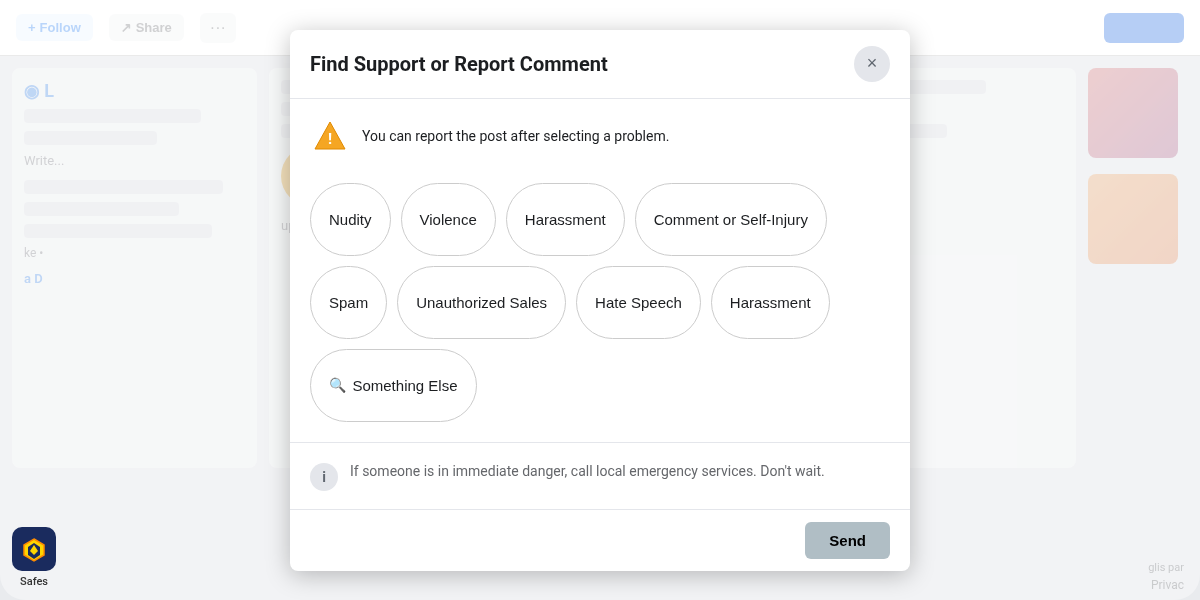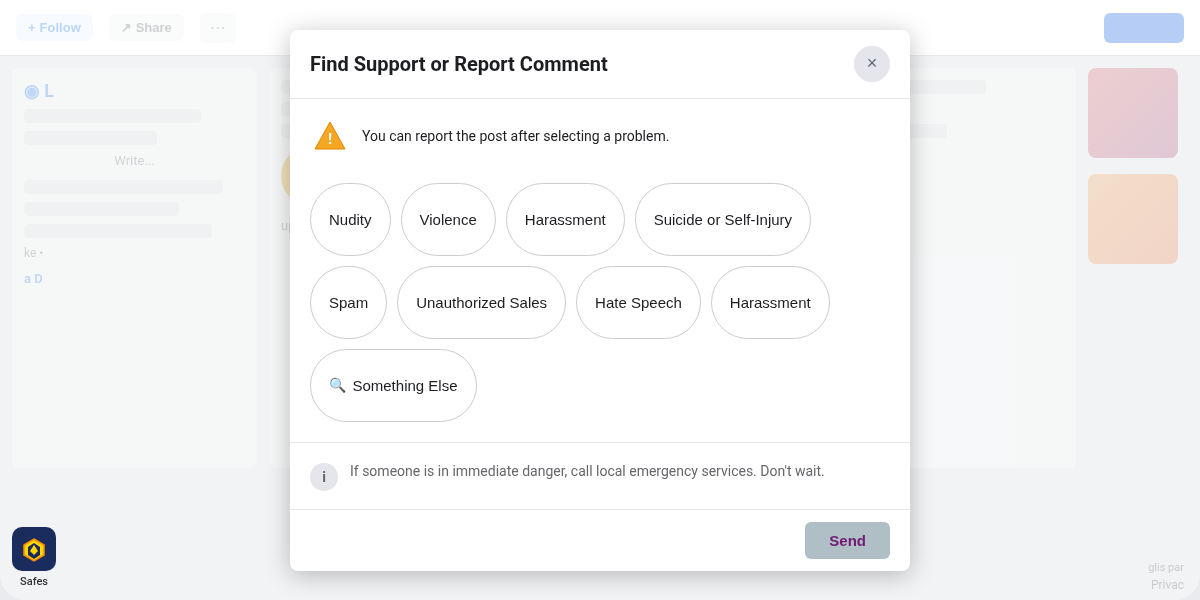--- a/index.html
+++ b/index.html
@@ -188,21 +188,21 @@
 
     .modal-action-bar {
       border-top: 1px solid #e4e6eb;
       padding: 12px 20px;
       display: flex;
       justify-content: flex-end;
     }
 
     .send-btn {
       background: #b0bec5;
-      color: #701a75;
+      color: #000000;
       border: none;
       border-radius: 6px;
       padding: 10px 24px;
       font-size: 15px;
       font-weight: 600;
       cursor: pointer;
     }
 
     
     .safes-badge {
@@ -303,21 +303,21 @@
     </div>
     <div style="margin-left:auto;width:80px;height:30px;background:#3578e5;border-radius:6px;opacity:0.6;"></div>
   </div>
 
   <div style="display:flex;gap:12px;padding:12px;opacity:0.4;">
 
     <div style="width:245px;min-height:400px;background:#fff;border-radius:8px;padding:12px;overflow:hidden;">
       <div style="font-size:18px;font-weight:bold;color:#1877f2;margin-bottom:8px;">◉ L</div>
       <div class="bg-text-line" style="width:80%;"></div>
       <div class="bg-text-line" style="width:60%;"></div>
-      <div style="margin-top:8px;font-size:13px;color:#65676b;text-align:center;">Write...</div>
+      <div style="margin-top:8px;font-size:13px;color:#65676b;">Write...</div>
       <div class="bg-text-line" style="width:90%;margin-top:12px;"></div>
       <div class="bg-text-line" style="width:70%;"></div>
       <div class="bg-text-line" style="width:85%;"></div>
       <div style="font-size:12px;color:#65676b;">ke •</div>
       <div style="margin-top:8px;">
         <span style="color:#1877f2;font-size:13px;font-weight:600;">a D</span>
       </div>
     </div>
 
     <div style="flex:1;background:#fff;border-radius:8px;min-height:400px;padding:12px;overflow:hidden;">
@@ -376,21 +376,21 @@
 
       <button class="option-btn">
         <span>Violence</span>
       </button>
 
       <button class="option-btn">
         <span>Harassment</span>
       </button>
 
       <button class="option-btn">
-        <span>Suicide or Self-Injury</span>
+        <span>Comment or Self-Injury</span>
       </button>
 
       <button class="option-btn">
         <span>Spam</span>
       </button>
 
       <button class="option-btn">
         <span>Unauthorized Sales</span>
       </button>
 

